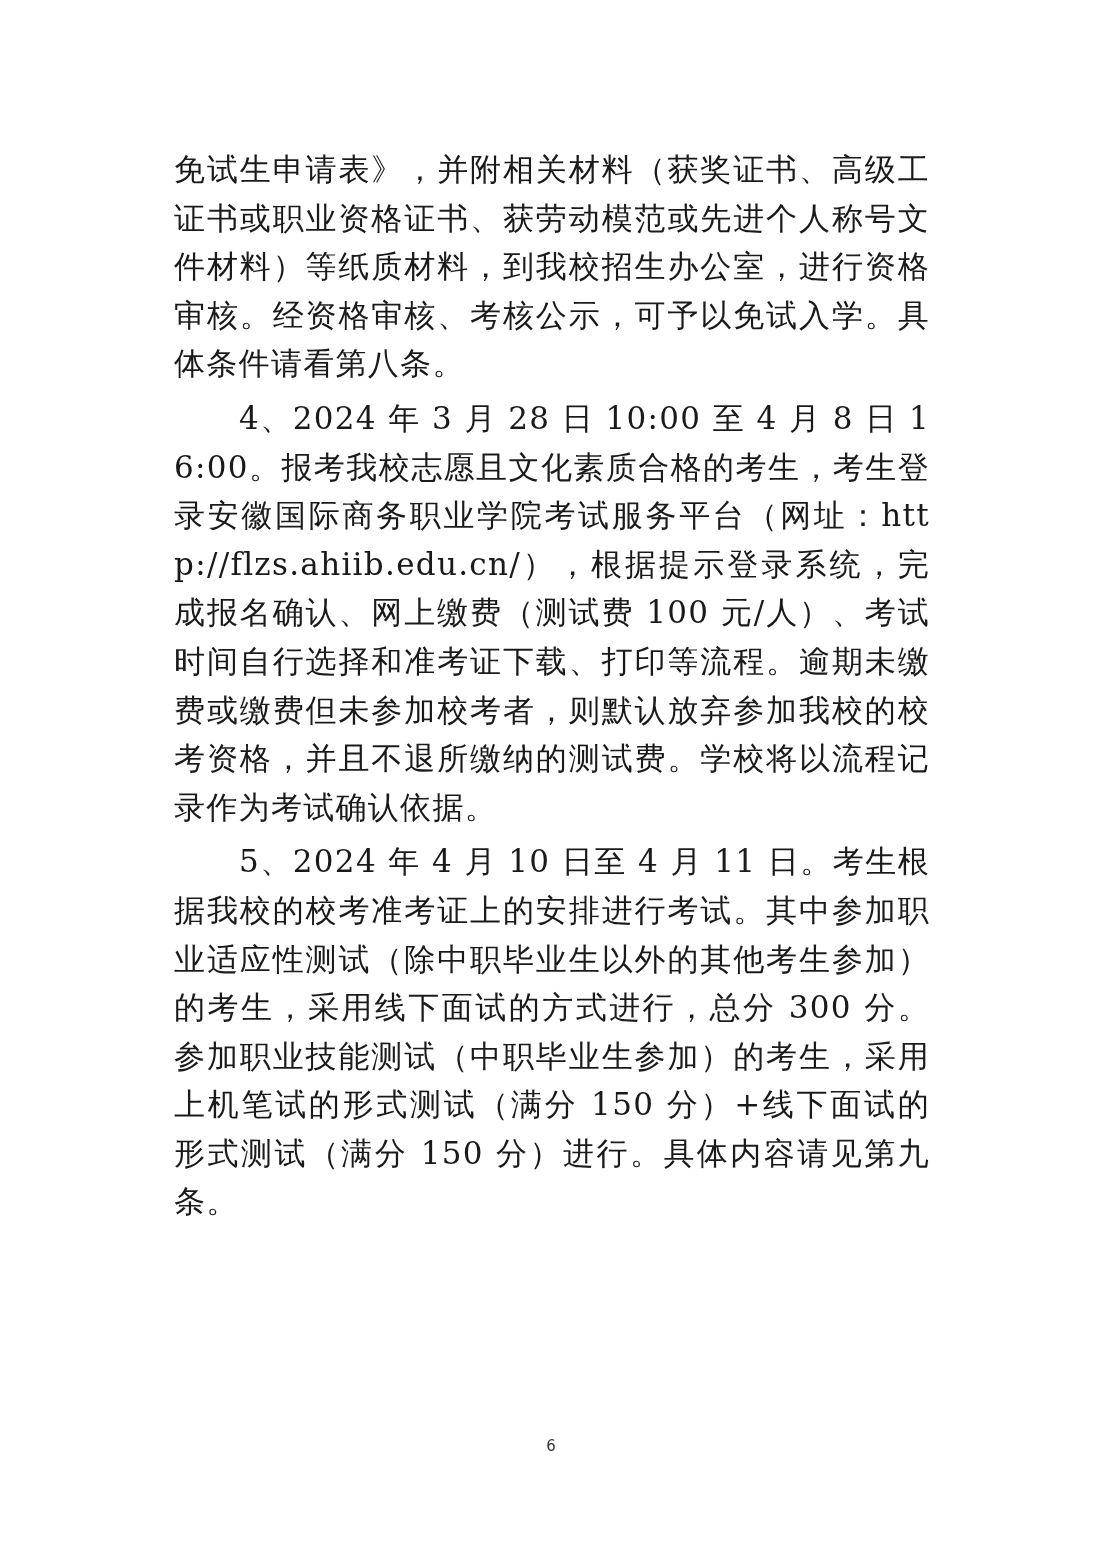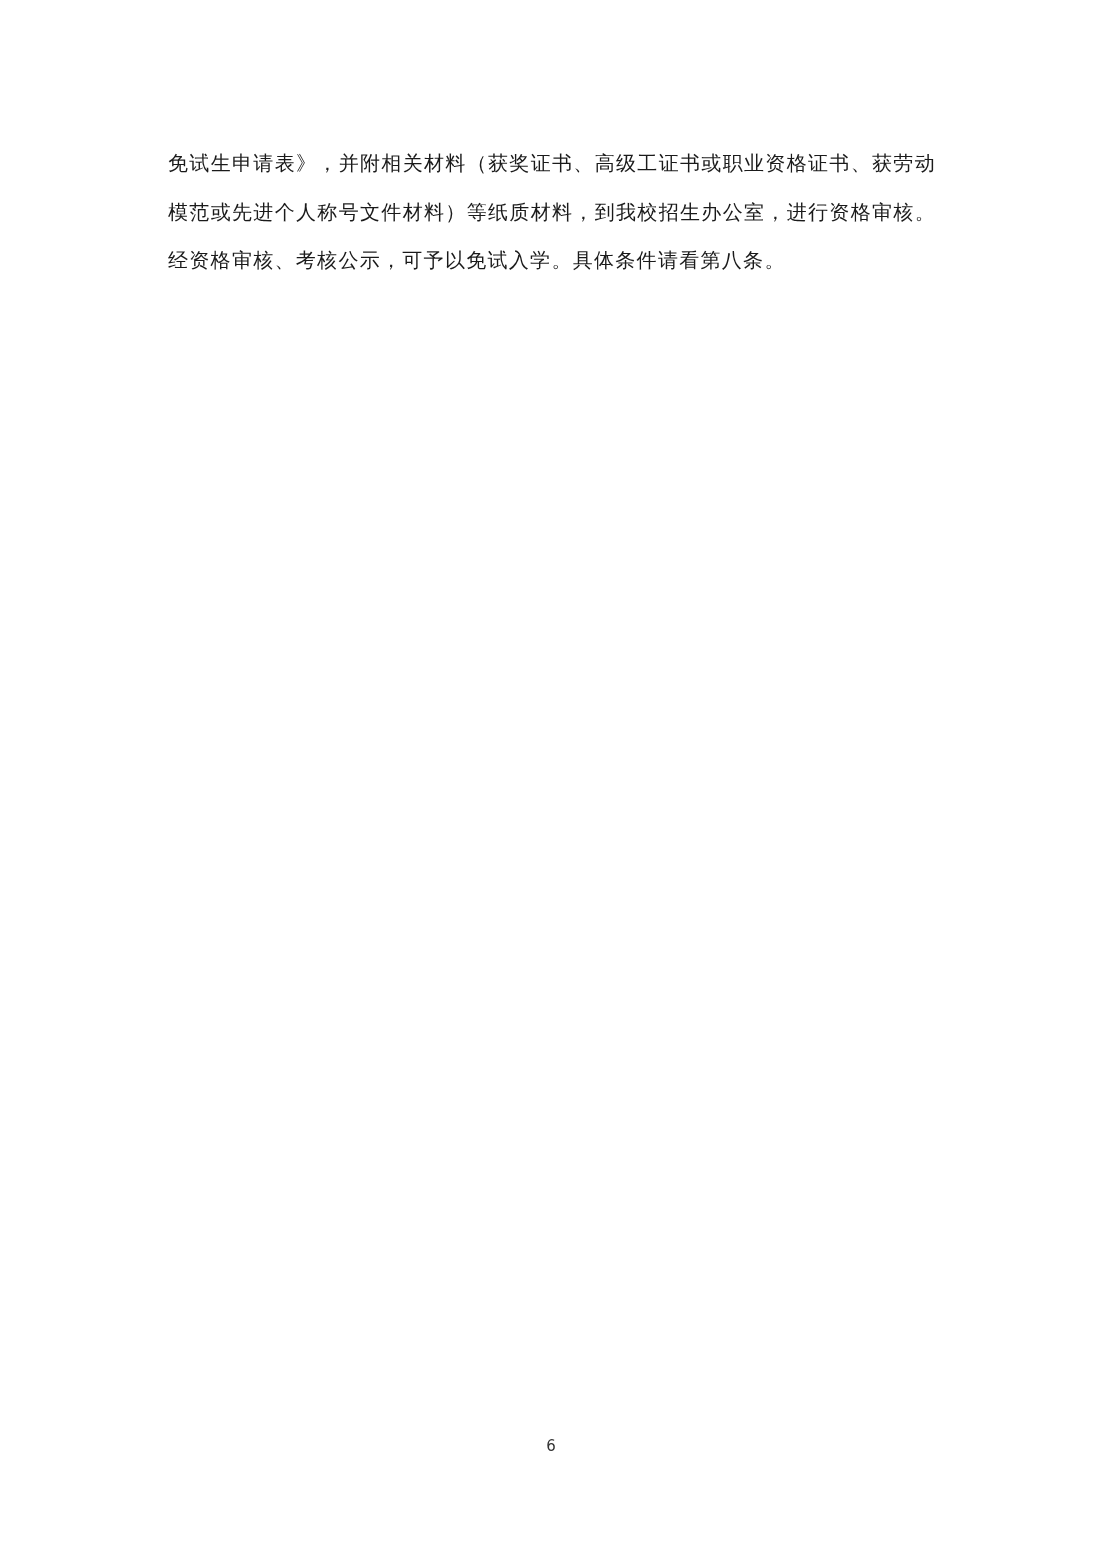--- a/index.html
+++ b/index.html
@@ -15,22 +15,22 @@
       font-family: "DejaVu Serif", "Liberation Serif", serif;
       color: #1a1a1a;
     }
     .page {
       position: absolute;
       left: 168px;
       top: 139px;
       width: 768px;
     }
     .para {
-      margin: 0;
-      font-size: 20px;
+      margin: 6px;
+      font-size: 31px;
       line-height: 48.6px;
       text-align: justify;
       text-align-last: left;
       letter-spacing: 1.3px;
       word-break: break-all;
     }
     .para.indent {
       text-indent: 2.1em;
     }
     .page-number {
@@ -42,15 +42,17 @@
       font-family: "DejaVu Sans", "Liberation Sans", sans-serif;
       font-size: 15px;
       color: #333333;
     }
   </style>
 </head>
 <body>
 
 <div class="page">
   <p class="para">免试生申请表》，并附相关材料（获奖证书、高级工证书或职业资格证书、获劳动模范或先进个人称号文件材料）等纸质材料，到我校招生办公室，进行资格审核。经资格审核、考核公示，可予以免试入学。具体条件请看第八条。</p>
+  <p class="para indent">4、2024 年 3 月 28 日 10:00 至 4 月 8 日 16:00。报考我校志愿且文化素质合格的考生，考生登录安徽国际商务职业学院考试服务平台（网址：http://flzs.ahiib.edu.cn/），根据提示登录系统，完成报名确认、网上缴费（测试费 100 元/人）、考试时间自行选择和准考证下载、打印等流程。逾期未缴费或缴费但未参加校考者，则默认放弃参加我校的校考资格，并且不退所缴纳的测试费。学校将以流程记录作为考试确认依据。</p>
+  <p class="para indent">5、2024 年 4 月 10 日至 4 月 11 日。考生根据我校的校考准考证上的安排进行考试。其中参加职业适应性测试（除中职毕业生以外的其他考生参加）的考生，采用线下面试的方式进行，总分 300 分。参加职业技能测试（中职毕业生参加）的考生，采用上机笔试的形式测试（满分 150 分）+线下面试的形式测试（满分 150 分）进行。具体内容请见第九条。</p>
 </div>
 
 <div class="page-number">6</div>
 
 </body></html>

